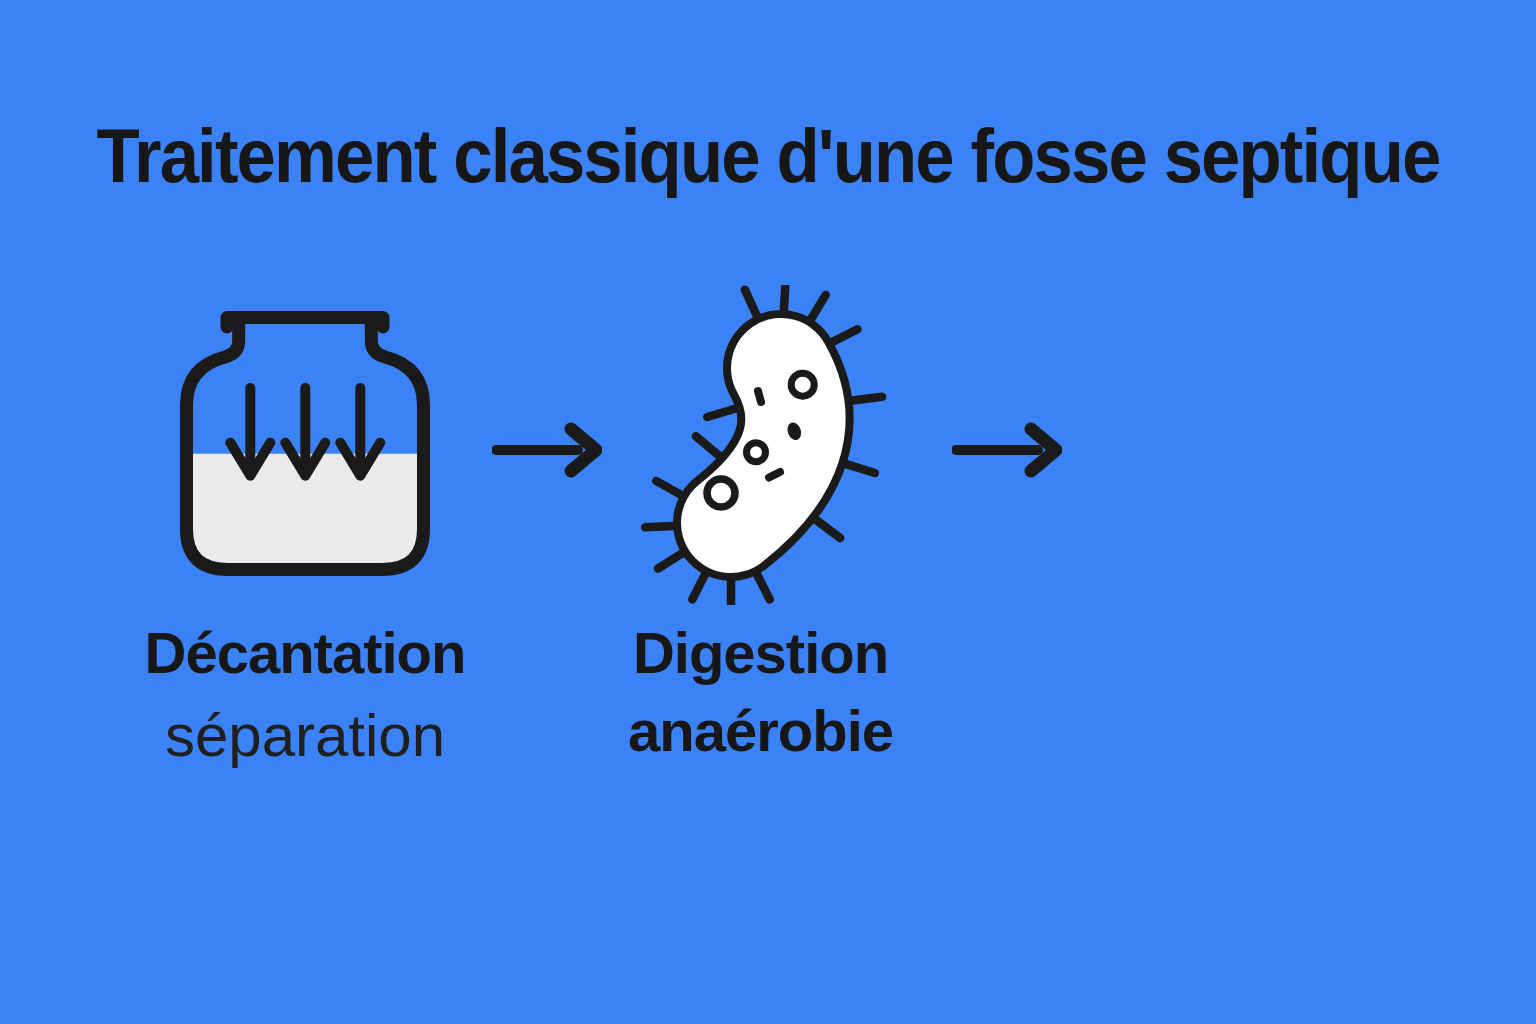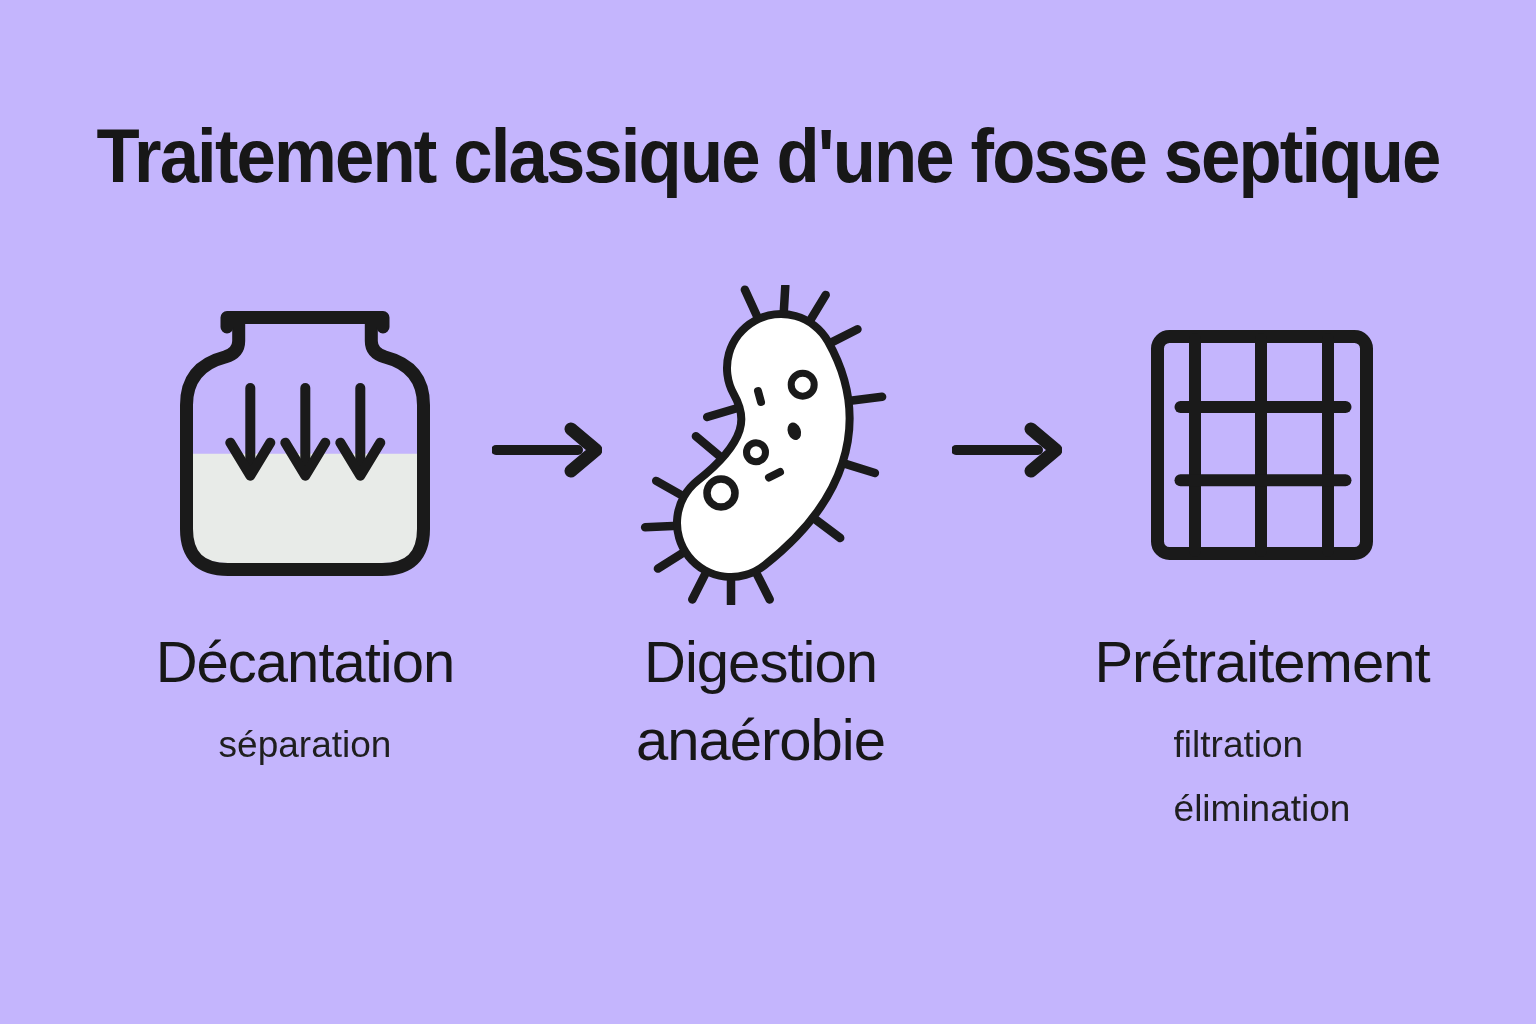--- a/index.html
+++ b/index.html
@@ -5,21 +5,21 @@
   * { margin: 0; padding: 0; box-sizing: border-box; }
   html, body { width: 1536px; height: 1024px; }
   body {
     font-family: "Liberation Sans", "DejaVu Sans", sans-serif;
     overflow: hidden;
   }
   .canvas {
     position: relative;
     width: 1536px;
     height: 1024px;
-    background: #c4b5fd;
+    background: #3b82f6;
     color: #1a1a1a;
   }
   .title {
     position: absolute;
     top: 118px;
     left: 0;
     width: 1536px;
     text-align: center;
     font-size: 76px;
     font-weight: 700;
@@ -41,31 +41,31 @@
   .stage-2 { left: 548px;  width: 425px; }
   .stage-3 { left: 1047px; width: 430px; }
   .icon-box {
     height: 320px;
     width: 100%;
     display: flex;
     align-items: center;
     justify-content: center;
   }
   .stage-name {
-    margin-top: 18px;
+    margin-top: 9px;
     font-size: 58px;
-    font-weight: 400;
+    font-weight: 700;
     line-height: 78px;
     letter-spacing: -1px;
     text-align: center;
     color: #171717;
   }
   .stage-sub {
     margin-top: 12px;
-    font-size: 37px;
+    font-size: 60px;
     font-weight: 400;
     line-height: 64px;
     text-align: left;
     color: #1f1f1f;
   }
   .flow-arrow { position: absolute; width: 110px; height: 60px; }
   .flow-arrow-1 { left: 492px; top: 420px; }
   .flow-arrow-2 { left: 952px; top: 420px; }
   svg { display: block; }
 </style>
@@ -148,31 +148,14 @@
     <div class="stage-sub"></div>
   </div>
 
   <div class="flow-arrow flow-arrow-2">
     <svg width="110" height="60" viewBox="0 0 110 60" fill="none" stroke="#1a1a1a" stroke-linecap="round" stroke-linejoin="round">
       <path d="M4,30 H86" stroke-width="10"></path>
       <path d="M79,9 L104,30 L79,51" stroke-width="13"></path>
     </svg>
   </div>
 
-  <div class="stage stage-3">
-    <div class="icon-box">
-      <svg width="222" height="230" viewBox="0 0 222 230" fill="none" stroke="#1a1a1a" stroke-linecap="round" stroke-linejoin="round">
-        <rect x="6.5" y="6.5" width="209" height="217" rx="12" stroke-width="13"></rect>
-        <path d="M44,9 V221" stroke-width="12"></path>
-        <path d="M110,9 V221" stroke-width="12"></path>
-        <path d="M177,9 V221" stroke-width="12"></path>
-        <path d="M29.5,77 H194.5" stroke-width="12"></path>
-        <path d="M29.5,150.3 H194.5" stroke-width="12"></path>
-      </svg>
-    </div>
-    <div class="stage-name">Prétraitement</div>
-    <div class="stage-sub">
-      <div>filtration</div>
-      <div>élimination</div>
-    </div>
-  </div>
 
 </div>
 
 </body></html>

